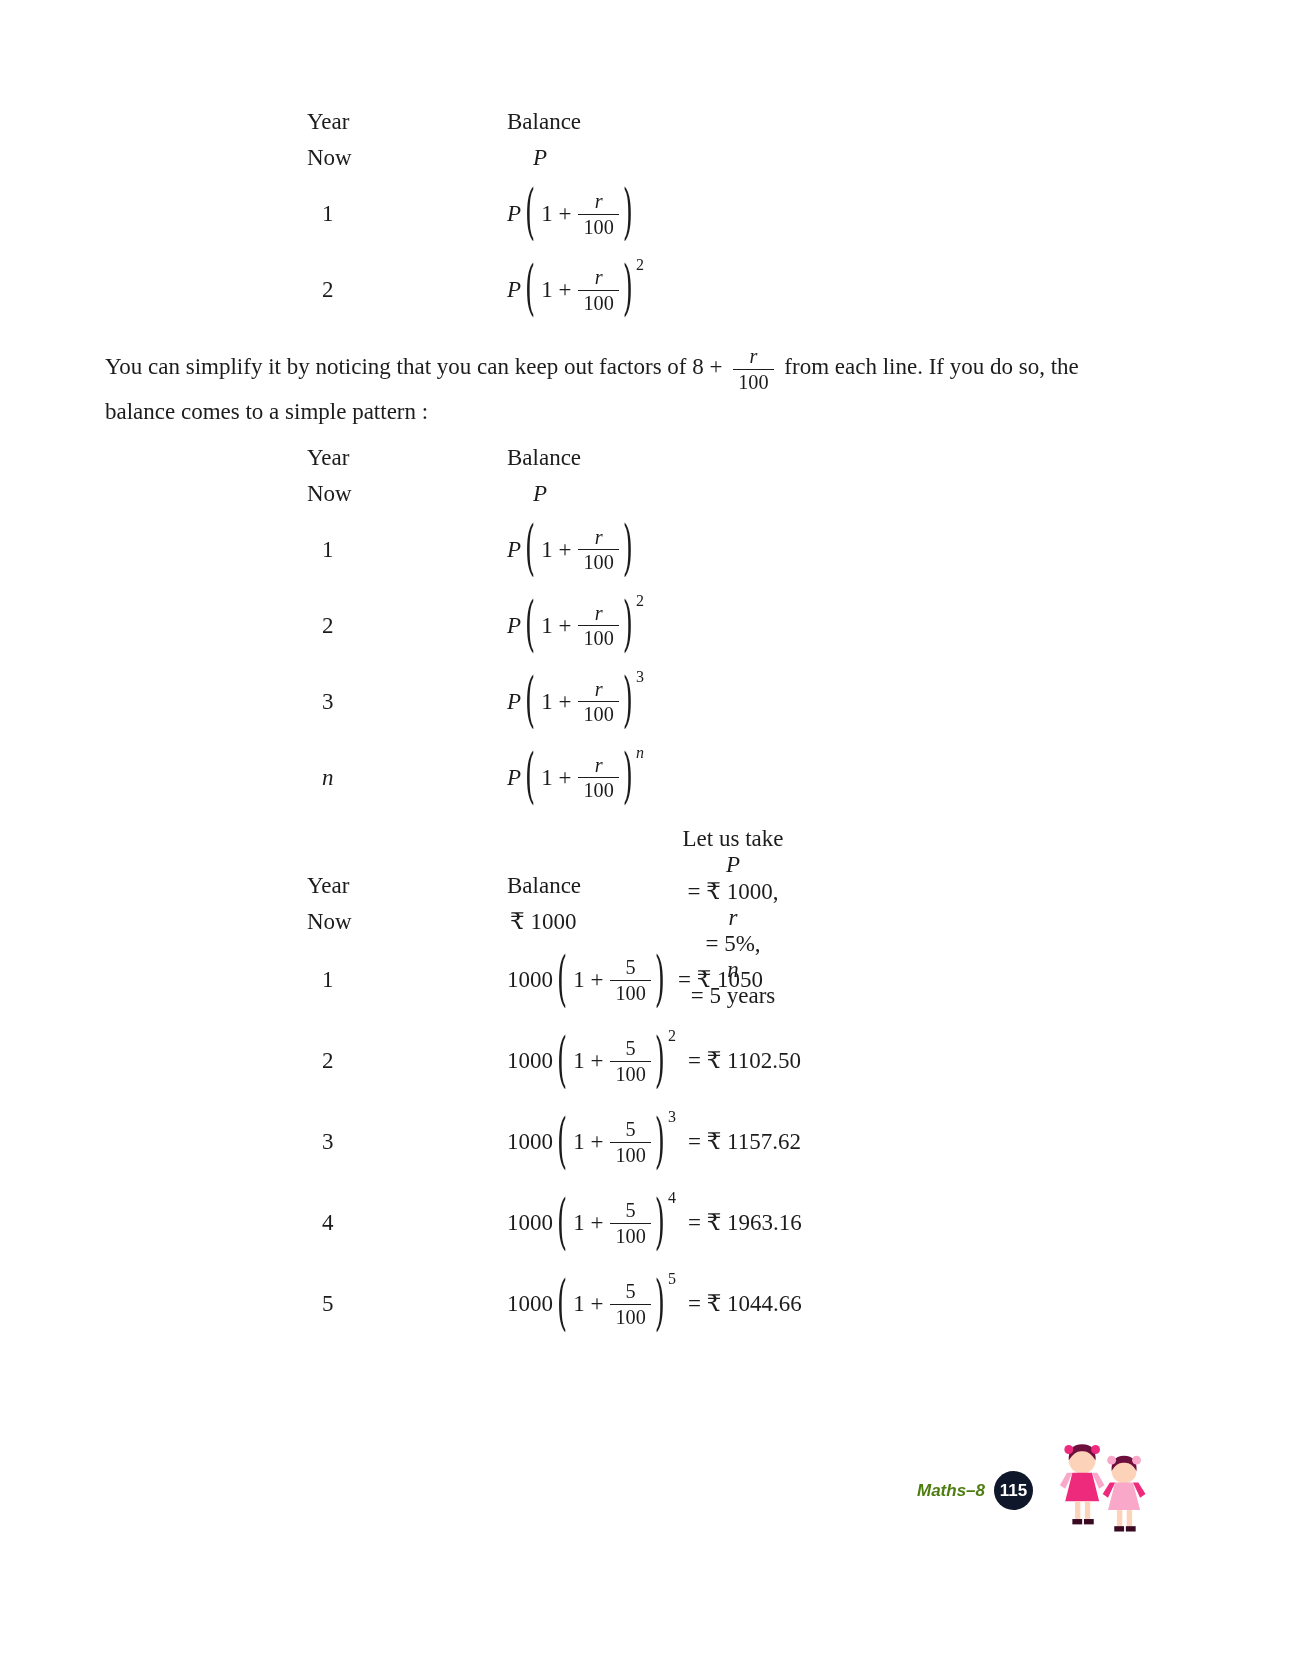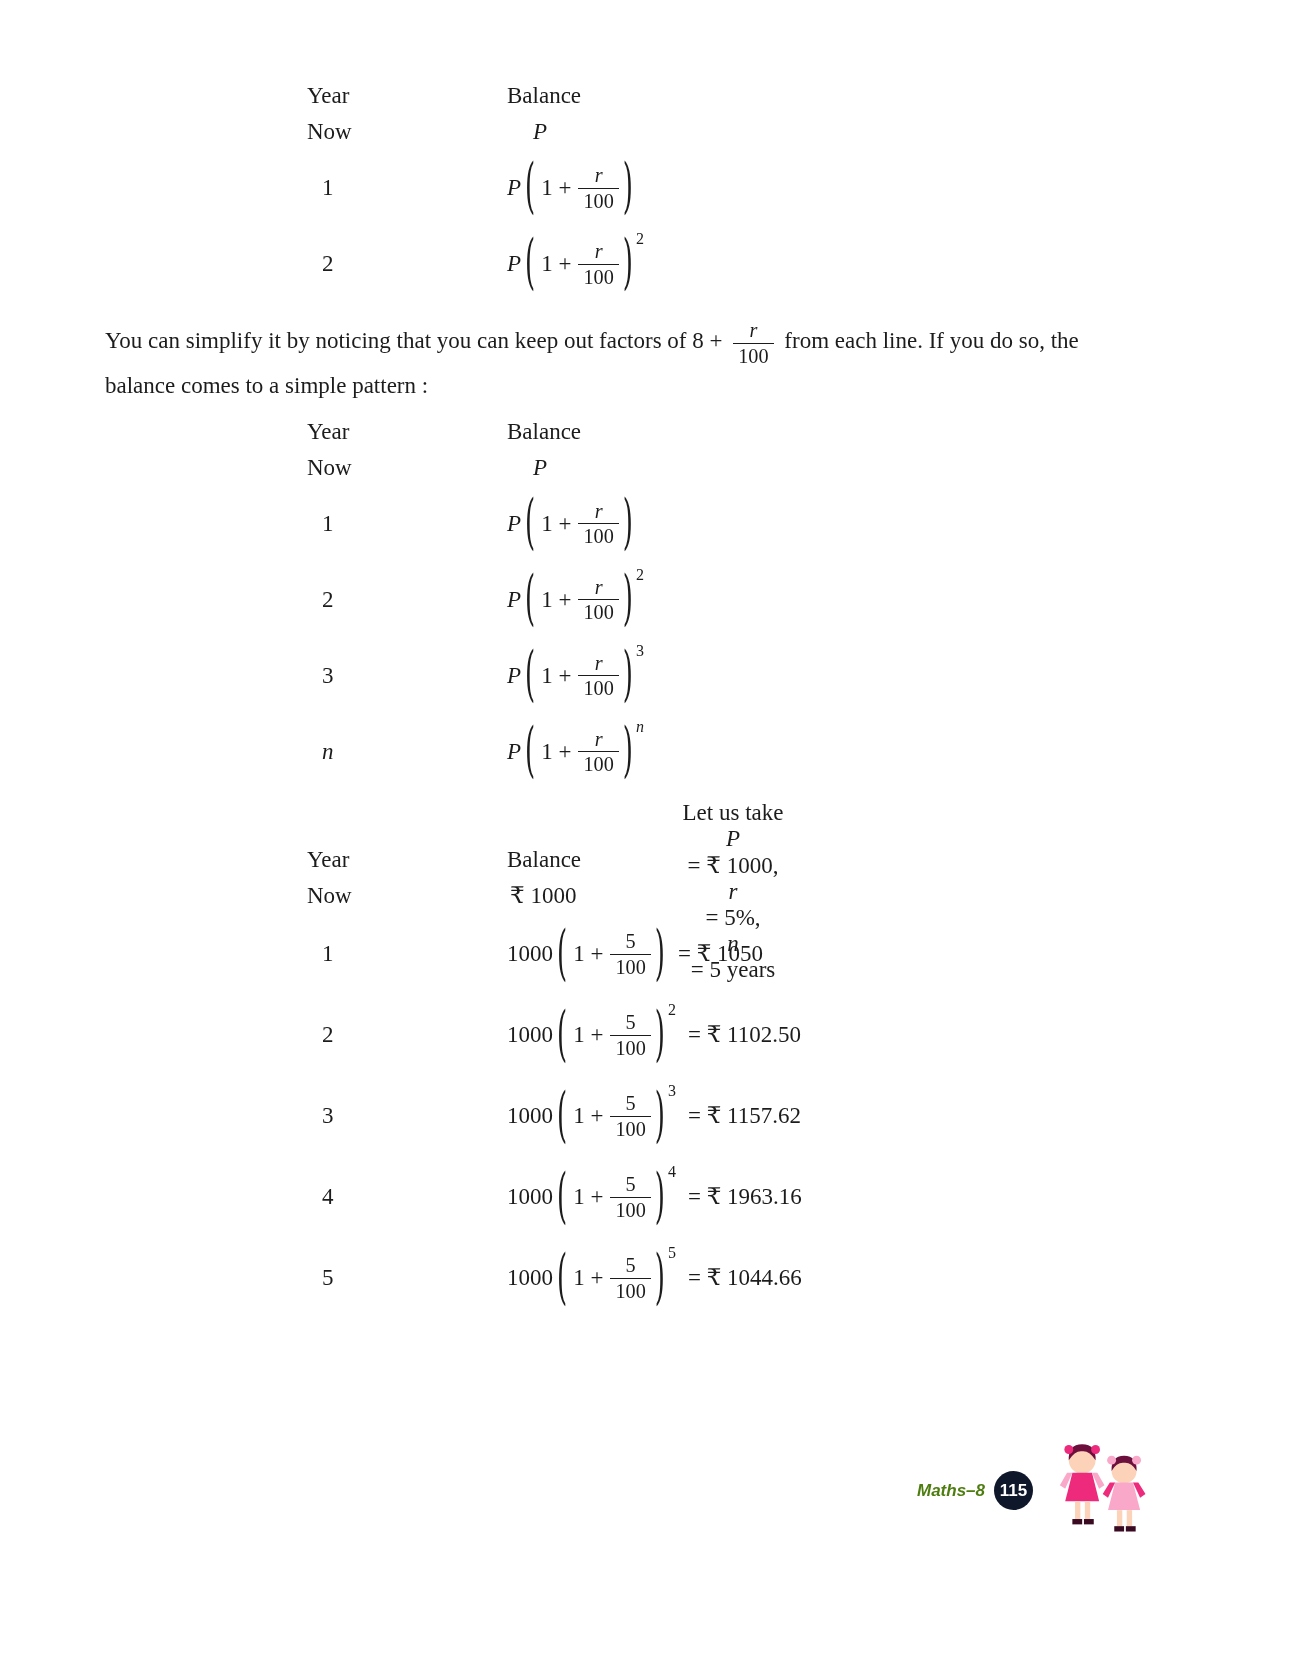--- a/index.html
+++ b/index.html
@@ -5,21 +5,21 @@
   * { margin:0; padding:0; box-sizing:border-box; }
   html,body { width:1296px; height:1656px; }
   body {
     background:#ffffff;
     color:#1c1c1c;
     font-family:"Liberation Serif","DejaVu Serif","DejaVu Sans",serif;
     position:relative;
     overflow:hidden;
   }
   .it { font-style:italic; }
-  .content { padding-top:78px; font-size:23px; }
+  .content { padding-top:104px; font-size:23px; }
 
   
   .math-table { margin-left:307px; }
   .math-table .row { display:flex; align-items:center; }
   .year-cell { width:200px; flex-shrink:0; }
   .yr-num { padding-left:15px; }
   .balance-cell { display:flex; align-items:center; }
   .hdr-row { height:36px; }
   .plain-row { height:36px; }
   .formula-row { height:76px; }

